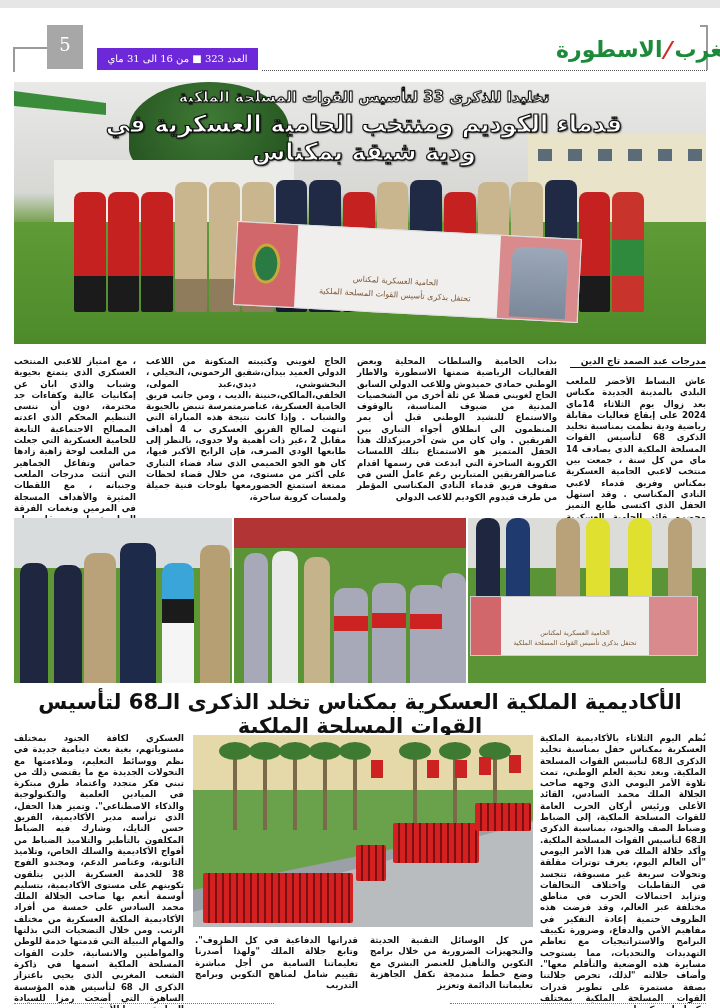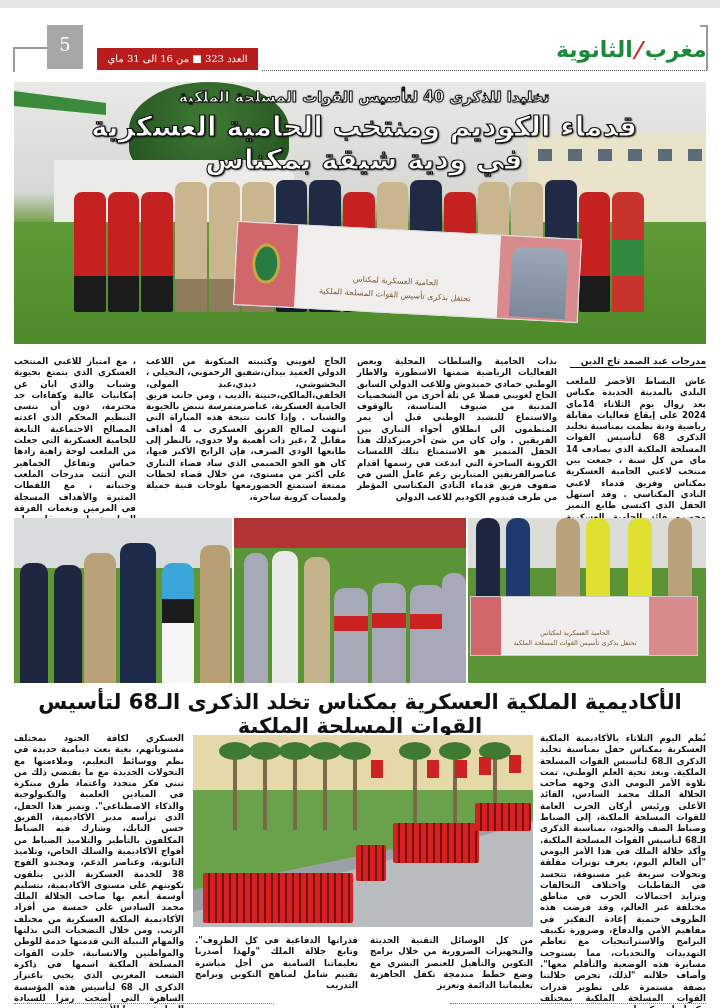--- a/index.html
+++ b/index.html
@@ -3,21 +3,21 @@
 <meta charset="utf-8">
 <style>
   * { box-sizing: border-box; margin: 0; padding: 0; }
   html, body { width: 720px; height: 1008px; background: #ffffff; overflow: hidden; }
   body { position: relative; font-family: "DejaVu Sans", sans-serif; color: #111; }
 
   
   .top-band { position: absolute; left: 0; top: 0; width: 720px; height: 8px; background: #e6e6e6; }
   .page-num-box { position: absolute; left: 47px; top: 25px; width: 36px; height: 44px; background: #a7a7a7; color: #fff; font-family: "DejaVu Serif", serif; font-size: 18px; text-align: center; line-height: 40px; }
   .left-bracket { position: absolute; left: 13px; top: 47px; width: 36px; height: 25px; border-left: 2px solid #9a9a9a; border-top: 2px solid #9a9a9a; }
-  .issue-bar { position: absolute; left: 97px; top: 48px; width: 161px; height: 22px; background: #b91c1c; color: #fff; font-family: "DejaVu Serif", serif; font-size: 10px; line-height: 22px; text-align: center; direction: rtl; }
+  .issue-bar { position: absolute; left: 97px; top: 48px; width: 161px; height: 22px; background: #6d28d9; color: #fff; font-family: "DejaVu Serif", serif; font-size: 10px; line-height: 22px; text-align: center; direction: rtl; }
   .header-dots { position: absolute; left: 262px; top: 70px; width: 445px; border-bottom: 1.5px dotted #555; }
   .right-bracket { position: absolute; left: 700px; top: 25px; width: 8px; height: 45px; border-right: 2px solid #9a9a9a; border-top: 2px solid #9a9a9a; }
   .logo { position: absolute; left: 556px; top: 33px; width: 140px; height: 32px; direction: rtl; font-family: "DejaVu Sans", sans-serif; font-weight: bold; font-size: 22px; color: #1d8a3a; display: flex; align-items: center; justify-content: flex-end; gap: 2px; }
   .logo .slash { color: #d22b2b; font-size: 22px; transform: skewX(-15deg); display: inline-block; }
 
   
   .hero { position: absolute; left: 14px; top: 82px; width: 692px; height: 262px; overflow: hidden;
     background: linear-gradient(to bottom, #e3e4e4 0%, #d8d9d8 42%, #6c9a3f 55%, #4f8a2d 100%); }
   .hero .sky { position: absolute; left: 0; top: 0; width: 100%; height: 110px; background: linear-gradient(#e9e9e7,#d7d8d4); }
   .hero .stand { position: absolute; left: 0; top: 0; width: 92px; height: 60px; background: #3a8c3a; clip-path: polygon(0 15%, 100% 35%, 100% 55%, 0 40%); }
@@ -33,21 +33,21 @@
   .hero .p.navy { background: linear-gradient(#202a45 0 80%, #151b2e 80%); height: 132px; }
   .hero .banner { position: absolute; left: 221px; top: 148px; width: 345px; height: 84px; background: #f1eeee; border: 1px solid #ddd; transform: rotate(3deg); }
   .hero .banner .side-l { position: absolute; left: 0; top: 0; width: 60px; height: 100%; background: #d1676b; }
   .hero .banner .side-r { position: absolute; right: 0; top: 0; width: 80px; height: 100%; background: #d98a8c; }
   .hero .banner .emblem { position: absolute; left: 16px; top: 20px; width: 28px; height: 40px; border-radius: 50%; background: #2a7a43; border: 3px solid #c9a83c; }
   .hero .banner .portrait { position: absolute; right: 12px; top: 10px; width: 56px; height: 70px; background: linear-gradient(#9ca8b8, #7a889a); border-radius: 10px 10px 0 0; }
   .hero .banner .btxt1, .hero .banner .btxt2 { position: absolute; left: 60px; width: 200px; text-align: center; direction: rtl; color: #7a5a35; font-size: 8px; }
   .hero .banner .btxt1 { top: 46px; }
   .hero .banner .btxt2 { top: 60px; }
   .hero .kicker { position: absolute; left: 160px; top: 6px; width: 380px; text-align: center; direction: rtl; font-weight: bold; font-size: 15px; color: #fff; -webkit-text-stroke: 1px #111; text-shadow: 0 0 2px #000; }
-  .hero .headline { position: absolute; left: 70px; top: 28px; width: 560px; text-align: center; direction: rtl; font-weight: bold; font-size: 28px; color: #fff; -webkit-text-stroke: 1.2px #111; text-shadow: 1px 1px 2px #000; letter-spacing: -0.5px; }
+  .hero .headline { position: absolute; left: 70px; top: 28px; width: 560px; text-align: center; direction: rtl; font-weight: bold; font-size: 24px; color: #fff; -webkit-text-stroke: 1.2px #111; text-shadow: 1px 1px 2px #000; letter-spacing: -0.5px; }
 
   
   .col { position: absolute; direction: rtl; text-align: justify; font-family: "DejaVu Sans", sans-serif; font-size: 8.6px; line-height: 11.3px; color: #111; font-weight: bold; }
   .byline { position: absolute; left: 570px; top: 356px; width: 136px; direction: rtl; font-size: 9px; font-weight: bold; border-bottom: 1px solid #111; padding-bottom: 1px; }
 
   
   .strip { position: absolute; left: 14px; top: 518px; width: 692px; height: 165px; display: flex; gap: 2px; }
   .strip .ph { position: relative; overflow: hidden; height: 100%; }
   .ph1 { width: 218px; background: linear-gradient(#d9dcdd 0 30%, #5f9735 30%); }
   .ph2 { width: 232px; background: linear-gradient(#b23434 0 18%, #5a9436 18%); }
@@ -78,21 +78,21 @@
 
 <div class="top-band"></div>
 <div class="left-bracket"></div>
 <div class="page-num-box">5</div>
 <div class="issue-bar">العدد 323 ■ من 16 الى 31 ماي 2024</div>
 <div class="header-dots"></div>
 <div class="right-bracket"></div>
 <div class="logo">
   <span>مغرب</span>
   <span class="slash">/</span>
-  <span>الثانوية</span>
+  <span>الاسطورة</span>
 </div>
 
 <div class="hero">
   <div class="sky"></div>
   <div class="stand"></div>
   <div class="tree"></div>
   <div class="building-l"></div>
   <div class="building-r">
     <div class="win" style="left:10px;top:15px"></div>
       <div class="win" style="left:40px;top:15px"></div>
@@ -122,21 +122,21 @@
     <div class="p red" style="background:linear-gradient(#c8342b 0 40%, #2f8a3d 40% 70%, #c8342b 70%)"></div>
   </div>
   <div class="banner">
     <div class="side-l"></div>
       <div class="emblem"></div>
     <div class="side-r"></div>
       <div class="portrait"></div>
     <div class="btxt1">الحامية العسكرية لمكناس</div>
     <div class="btxt2">تحتفل بذكرى تأسيس القوات المسلحة الملكية</div>
   </div>
-  <div class="kicker">تخليدا للذكرى 40 لتأسيس القوات المسلحة الملكية</div>
+  <div class="kicker">تخليدا للذكرى 33 لتأسيس القوات المسلحة الملكية</div>
   <div class="headline">قدماء الكوديم ومنتخب الحامية العسكرية في ودية شيقة بمكناس</div>
 </div>
 
 <div class="byline">مدرجات  عبد الصمد تاج الدين</div>
 <div class="col" style="left:566px; top:376px; width:140px; height:140px;">عاش البساط الأخضر للملعب البلدي بالمدينة الجديدة مكناس بعد زوال يوم الثلاثاء 14ماي 2024 على إيقاع فعاليات مقابلة رياضية ودية نظمت بمناسبة تخليد الذكرى 68 لتأسيس القوات المسلحة الملكية الذي يصادف 14 ماي من كل سنة ، جمعت بين منتخب لاعبي الحامية العسكرية بمكناس وفريق قدماء لاعبي النادي المكناسي . وقد استهل الحفل الذي اكتسى طابع التميز وحضره قائد الحامية العسكرية بمكناس اللواء جمال غريب الى جانب مرافقيه من الشخصيات العسكرية والمصالح الاجتماعية</div>
 <div class="col" style="left:357px; top:356px; width:200px; height:160px;">بذات الحامية والسلطات المحلية وبعض الفعاليات الرياضية ضمنها الاسطورة والاطار الوطني حمادي حميدوش وللاعب الدولي السابق الحاج لغويني فضلا عن ثلة أخرى من الشخصيات المدنية من ضيوف المناسبة، بالوقوف والاستماع للنشيد الوطني قبل أن يمر المنظمون الى انطلاق أجواء التباري بين الفريقين . وان كان من شئ آخرميزكذلك هذا الحفل المتميز هو الاستمتاع بتلك اللمسات الكروية الساحرة التي ابدعت في رسمها اقدام عناصرالفريقين المتبارين رغم عامل السن في صفوف فريق قدماء النادي المكناسي المؤطر من طرف قيدوم الكوديم للاعب الدولي</div>
 <div class="col" style="left:146px; top:356px; width:200px; height:160px;">الحاج لغويني وكتيبته المتكونة من اللاعب الدولي العميد بيدان،شفيق الرحموني، النحيلي ، البخشوشي، ديدي،عبد المولى، الخلفي،المالكي،حنينة ،الديب ، ومن جانب فريق الحامية العسكرية، عناصرمتمرسة تنبض بالحيوية والشباب . وإذا كانت نتيجة هذه المباراة التي انتهت لصالح الفريق العسكري ب 4 أهداف مقابل 2 ،غير ذات أهمية ولا جدوى، بالنظر إلى طابعها الودي الصرف، فإن الرابح الأكبر فيها، كان هو الجو الحميمي الذي ساد فضاء التباري على أكثر من مستوى، من خلال قضاء لحظات ممتعة استمتع الحضورمعها بلوحات فنية جميلة ولمسات كروية ساحرة،</div>
 <div class="col" style="left:14px; top:356px; width:122px; height:160px;">، مع امتياز للاعبي المنتخب العسكري الذي يتمتع بحيوية وشباب والذي ابان عن إمكانيات عالية وكفاءات جد محترمة، دون أن ننسى التنظيم المحكم الذي اعدته المصالح الاجتماعية التابعة للحامية العسكرية التي جعلت من الملعب لوحة زاهية زادها حماس وتفاعل الجماهير التي أثثت مدرجات الملعب وجنباته ، مع اللقطات المثيرة والأهداف المسجلة في المرمين ونغمات الفرقة النحاسية زادته رونقا وبهاء، وفي ختام فعاليات الحفل والمبارة الودية ،اشرف اللواء جمال غريب قائد الحامية العسكرية بمكناس على توزيع الكؤوس والهدايا التقديرية المخلدة للذكرى المجيدة .</div>
 
 <div class="strip">

